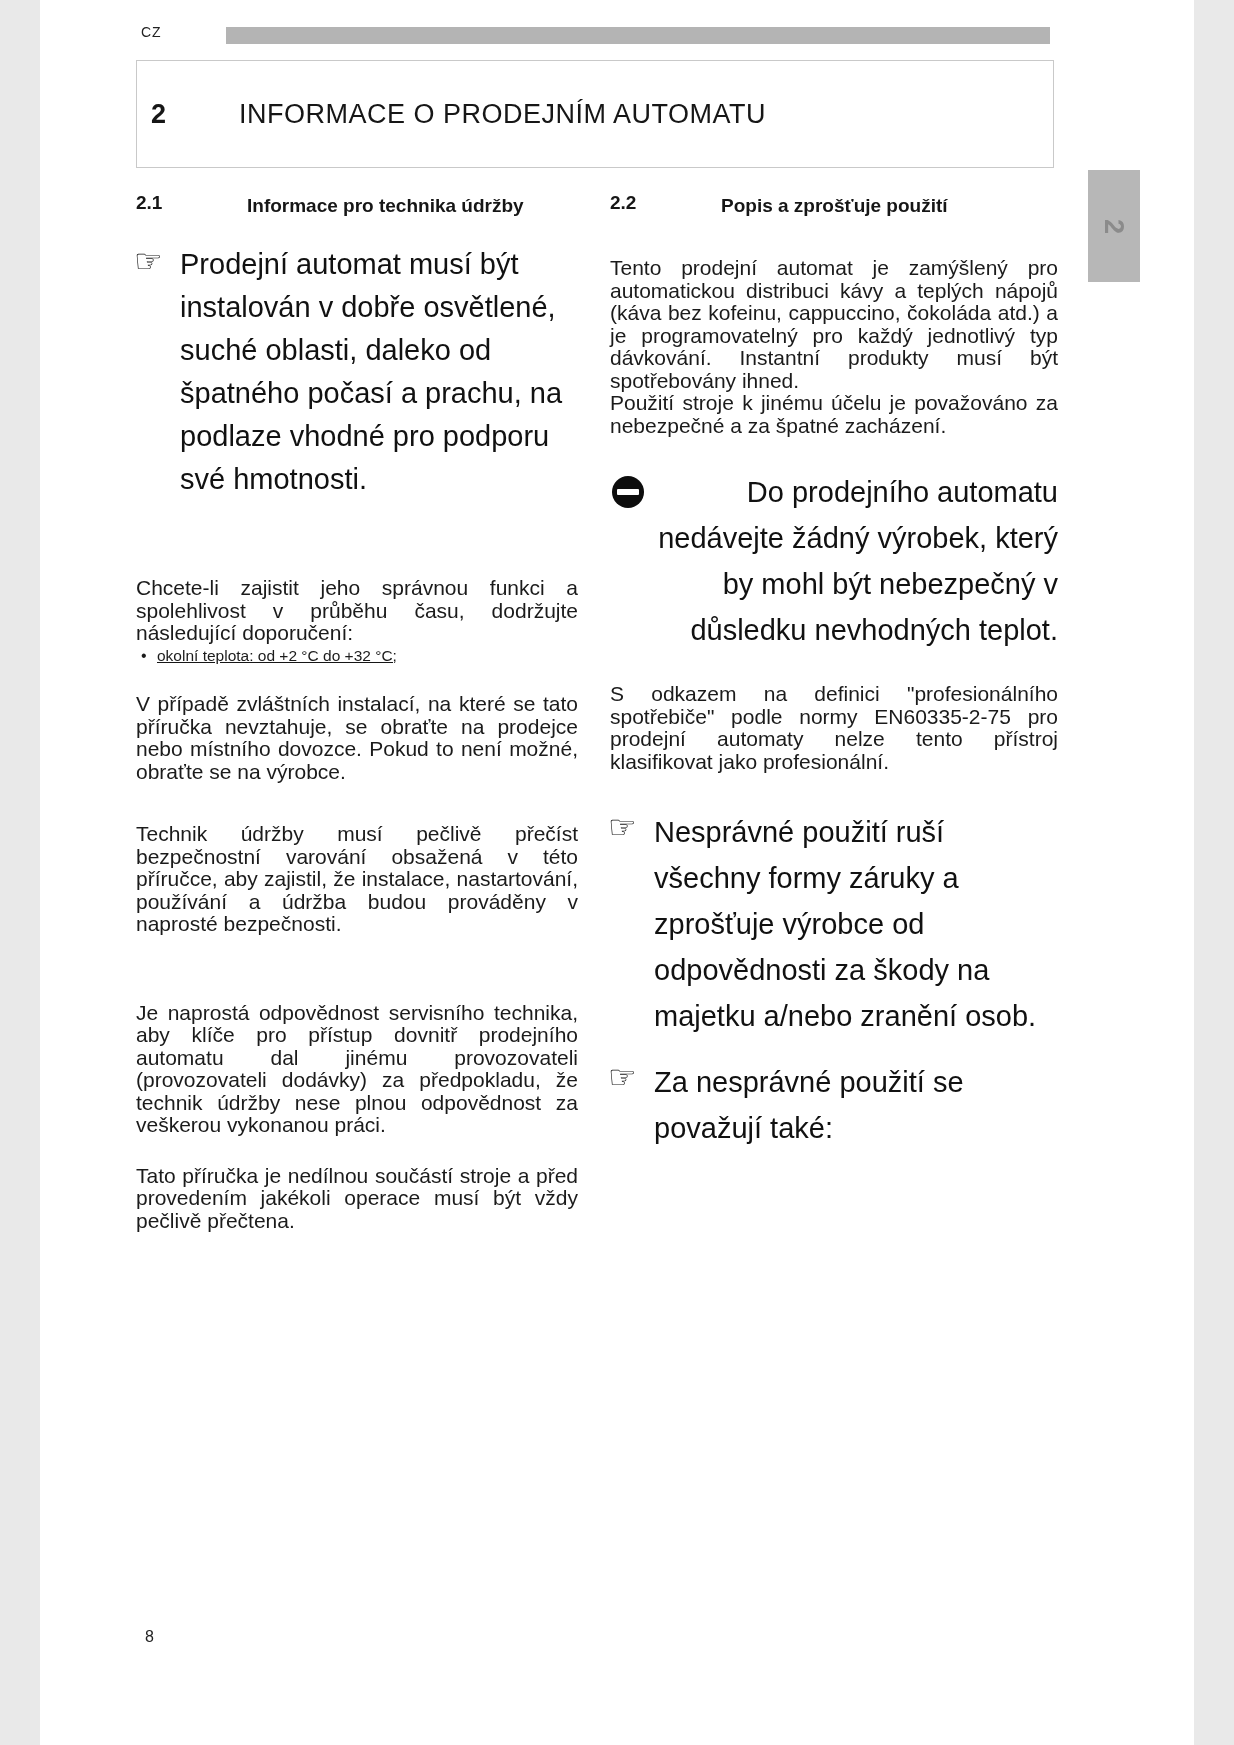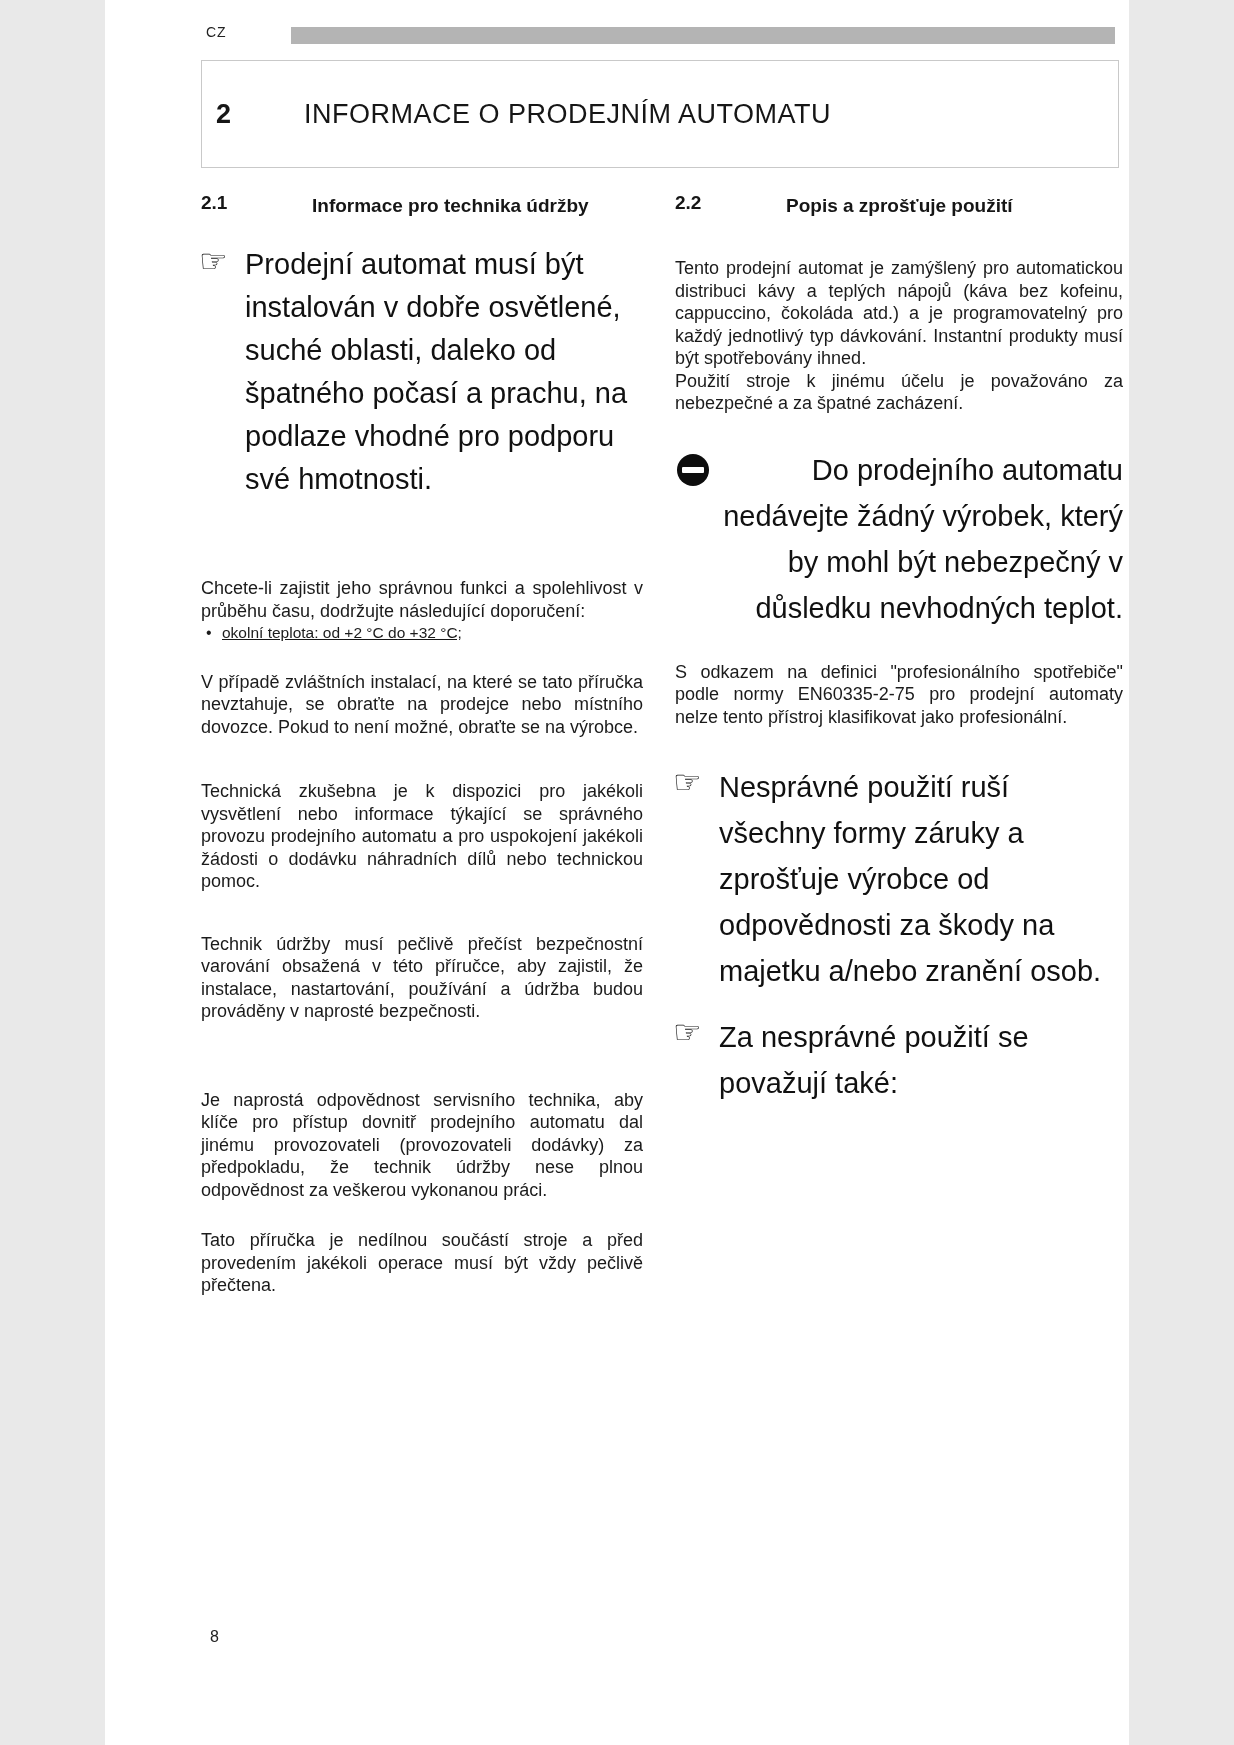--- a/index.html
+++ b/index.html
@@ -1,18 +1,18 @@
 <!DOCTYPE html>
 <html lang="cs"><head>
 <meta charset="utf-8">
 <style>
   html,body { margin:0; padding:0; background:#e9e9e9; }
   .page {
     position:relative;
-    width:1024px; height:1745px;
+    width:1154px; height:1745px;
     margin:0 auto;
     background:#ffffff;
     font-family:"Liberation Sans", sans-serif;
     color:#161616;
     overflow:hidden;
   }
 
   
   .cz-label {
     position:absolute; left:101px; top:24px;
@@ -81,21 +81,21 @@
   }
   .prohibition-icon::after {
     content:""; position:absolute;
     left:5px; right:5px; top:13px; height:6px;
     background:#ffffff; border-radius:1px;
   }
   .col-right .bignote .big-text { line-height:46px; }
 
   
   .para {
-    font-size:18px; line-height:22.5px;
+    font-size:21px; line-height:22.5px;
     text-align:justify; color:#1b1b1b;
   }
 
   
   ul.bullets { list-style:none; margin:0; padding:0; }
   ul.bullets li {
     position:relative; padding-left:21px;
     font-size:15.5px; line-height:22.5px;
     text-align:justify; color:#1b1b1b;
   }
@@ -161,21 +161,20 @@
       <div class="big-text">Prodejní automat musí být instalován v dobře osvětlené, suché oblasti, daleko od špatného počasí a prachu, na podlaze vhodné pro podporu své hmotnosti.</div>
     </div>
 
     <div class="para l-para1">Chcete-li zajistit jeho správnou funkci a spolehlivost v průběhu času, dodržujte následující doporučení:</div>
 
     <ul class="bullets l-bullets">
       <li>okolní teplota: od +2 °C do +32 °C;</li>
     </ul>
 
     <div class="para l-para2">V případě zvláštních instalací, na které se tato příručka nevztahuje, se obraťte na prodejce nebo místního dovozce. Pokud to není možné, obraťte se na výrobce.</div>
-    <div class="para l-para3">Technická zkušebna je k dispozici pro jakékoli vysvětlení nebo informace týkající se správného provozu prodejního automatu a pro uspokojení jakékoli žádosti o dodávku náhradních dílů nebo technickou pomoc.</div>
     <div class="para l-para4">Technik údržby musí pečlivě přečíst bezpečnostní varování obsažená v této příručce, aby zajistil, že instalace, nastartování, používání a údržba budou prováděny v naprosté bezpečnosti.</div>
     <div class="para l-para5">Je naprostá odpovědnost servisního technika, aby klíče pro přístup dovnitř prodejního automatu dal jinému provozovateli (provozovateli dodávky) za předpokladu, že technik údržby nese plnou odpovědnost za veškerou vykonanou práci.</div>
     <div class="para l-para6">Tato příručka je nedílnou součástí stroje a před provedením jakékoli operace musí být vždy pečlivě přečtena.</div>
   </div>
 
   <div class="col col-right">
 
     <div class="section-head">
       <div class="sec-num">2.2</div>
       <div class="sec-title">Popis a zprošťuje použití</div>

